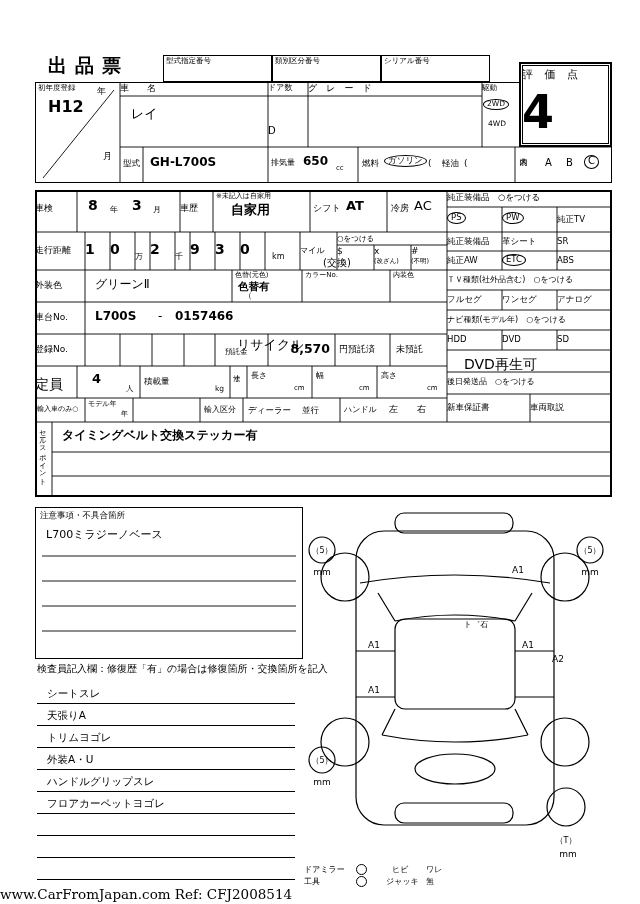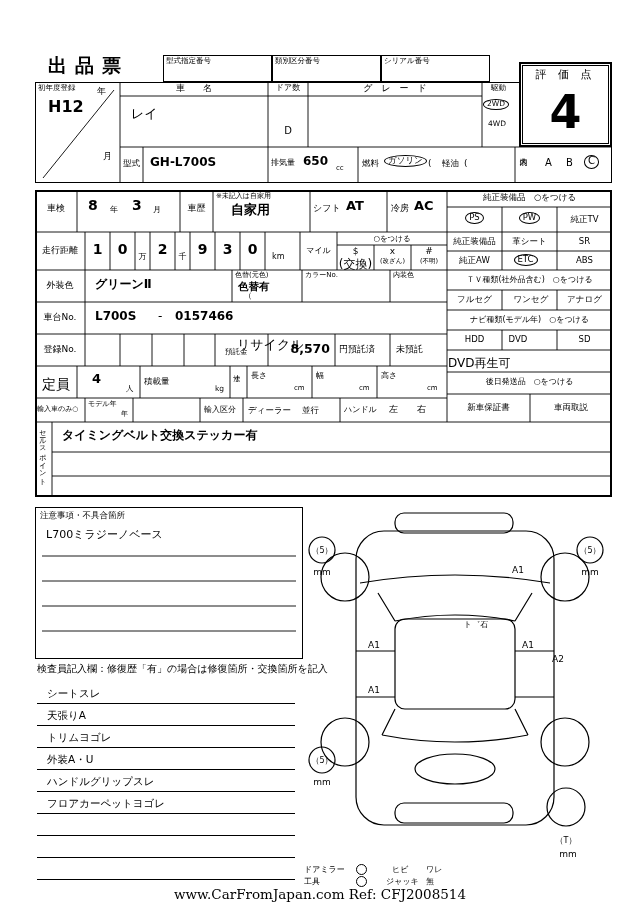--- a/index.html
+++ b/index.html
@@ -3,21 +3,21 @@
 <meta charset="utf-8">
 <style>
 *{margin:0;padding:0;box-sizing:border-box}
 html,body{background:#ddd}
 .sheet{position:relative;width:640px;height:904px;background:#fff;color:#000;
   font-family:"DejaVu Sans","Liberation Sans",sans-serif;overflow:hidden;margin:0 auto}
 .t{position:absolute;white-space:nowrap;line-height:1.05}
 .bx{position:absolute;border:1px solid #000;background:transparent}
 .circ{display:inline-block;border:1px solid #000;border-radius:50%;padding:0 3px 1px}
 .vert{writing-mode:vertical-rl}
-.ctr{text-align:center}
+.ctr{text-align:left}
 .row-item{position:absolute;border-bottom:1px solid #000;display:flex;align-items:flex-end;padding:0 0 2px 10px;font-size:10.5px}
 svg{position:absolute;overflow:visible}
 </style>
 </head>
 <body>
 
 <div class="sheet">
 
   <svg style="left:0;top:0" width="640" height="904" viewBox="0 0 640 904">
     <path stroke="#000" stroke-width="0.9" fill="none" d="
@@ -99,21 +99,21 @@
   <div class="t" style="left:88px;top:198px;font-size:14px;font-weight:bold">8</div>
   <div class="t" style="left:110px;top:206px;font-size:8px">年</div>
   <div class="t" style="left:132px;top:198px;font-size:14px;font-weight:bold">3</div>
   <div class="t" style="left:153px;top:206px;font-size:8px">月</div>
   <div class="t ctr" style="left:180px;top:204px;width:33px;font-size:9px">車歴</div>
   <div class="t" style="left:216px;top:193px;font-size:7px">※未記入は自家用</div>
   <div class="t" style="left:231px;top:203px;font-size:13px;font-weight:bold">自家用</div>
   <div class="t" style="left:313px;top:204px;font-size:9px">シフト</div>
   <div class="t" style="left:346px;top:199px;font-size:13px;font-weight:bold">AT</div>
   <div class="t" style="left:391px;top:204px;font-size:9px">冷房</div>
-  <div class="t" style="left:414px;top:199px;font-size:13px;font-weight:bold">AC</div>
+  <div class="t" style="left:414px;top:199px;font-size:13px;font-weight:normal">AC</div>
 
   <div class="t ctr" style="left:447px;top:193px;width:165px;font-size:8.5px">純正装備品　○をつける</div>
   <div class="t ctr" style="left:447px;top:212px;width:55px;font-size:8.5px"><span class="circ">PS</span></div>
   <div class="t ctr" style="left:502px;top:212px;width:55px;font-size:8.5px"><span class="circ">PW</span></div>
   <div class="t ctr" style="left:557px;top:215px;width:55px;font-size:8.5px">純正TV</div>
   <div class="t ctr" style="left:447px;top:237px;width:55px;font-size:8.5px">純正装備品</div>
   <div class="t ctr" style="left:502px;top:237px;width:55px;font-size:8.5px">革シート</div>
   <div class="t ctr" style="left:557px;top:237px;width:55px;font-size:8.5px">SR</div>
   <div class="t ctr" style="left:447px;top:256px;width:55px;font-size:8.5px">純正AW</div>
   <div class="t ctr" style="left:502px;top:254px;width:47px;font-size:8.5px"><span class="circ">ETC</span></div>
@@ -125,49 +125,49 @@
   <div class="t ctr" style="left:135px;top:253px;width:15px;font-size:8px">万</div>
   <div class="t ctr" style="left:150px;top:242px;width:25px;font-size:14px;font-weight:bold">2</div>
   <div class="t ctr" style="left:175px;top:253px;width:15px;font-size:8px">千</div>
   <div class="t ctr" style="left:190px;top:242px;width:25px;font-size:14px;font-weight:bold">9</div>
   <div class="t ctr" style="left:215px;top:242px;width:25px;font-size:14px;font-weight:bold">3</div>
   <div class="t ctr" style="left:240px;top:242px;width:25px;font-size:14px;font-weight:bold">0</div>
   <div class="t" style="left:272px;top:253px;font-size:8px">km</div>
   <div class="t ctr" style="left:300px;top:247px;width:37px;font-size:8px">マイル</div>
   <div class="t ctr" style="left:337px;top:235px;width:110px;font-size:7.5px">○をつける</div>
   <div class="t ctr" style="left:337px;top:247px;width:37px;font-size:9px">$</div>
-  <div class="t ctr" style="left:337px;top:258px;width:37px;font-size:12px">(交換)</div>
+  <div class="t ctr" style="left:323px;top:258px;width:37px;font-size:10px">(交換)</div>
   <div class="t ctr" style="left:374px;top:247px;width:37px;font-size:9px">x</div>
   <div class="t ctr" style="left:374px;top:258px;width:37px;font-size:6.5px">(改ざん)</div>
   <div class="t ctr" style="left:411px;top:247px;width:36px;font-size:9px">#</div>
   <div class="t ctr" style="left:411px;top:258px;width:36px;font-size:6.5px">(不明)</div>
 
   <div class="t ctr" style="left:447px;top:276px;width:165px;font-size:8px">ＴＶ種類(社外品含む)　○をつける</div>
   <div class="t ctr" style="left:447px;top:295px;width:55px;font-size:8.5px">フルセグ</div>
   <div class="t ctr" style="left:502px;top:295px;width:58px;font-size:8.5px">ワンセグ</div>
   <div class="t ctr" style="left:557px;top:295px;width:55px;font-size:8.5px">アナログ</div>
 
   <div class="t ctr" style="left:35px;top:281px;width:50px;font-size:9px">外装色</div>
-  <div class="t" style="left:95px;top:278px;font-size:12px;font-weight:bold">グリーンⅡ</div>
+  <div class="t" style="left:95px;top:278px;font-size:12px;font-weight:normal">グリーンⅡ</div>
   <div class="t" style="left:235px;top:272px;font-size:7px">色替(元色)</div>
   <div class="t" style="left:238px;top:281px;font-size:10.5px;font-weight:bold">色替有</div>
   <div class="t" style="left:244px;top:292px;font-size:8px">（</div>
   <div class="t" style="left:305px;top:272px;font-size:7px">カラーNo.</div>
   <div class="t" style="left:393px;top:272px;font-size:7px">内装色</div>
 
   <div class="t ctr" style="left:35px;top:313px;width:50px;font-size:9px">車台No.</div>
   <div class="t" style="left:95px;top:310px;font-size:12px;font-weight:bold">L700S</div>
   <div class="t" style="left:158px;top:310px;font-size:12px">-</div>
   <div class="t" style="left:175px;top:310px;font-size:12px;font-weight:bold">0157466</div>
 
   <div class="t ctr" style="left:447px;top:316px;width:165px;font-size:8px">ナビ種類(モデル年)　○をつける</div>
   <div class="t ctr" style="left:447px;top:335px;width:55px;font-size:8.5px">HDD</div>
   <div class="t ctr" style="left:502px;top:335px;width:32px;font-size:8.5px">DVD</div>
   <div class="t ctr" style="left:557px;top:335px;width:55px;font-size:8.5px">SD</div>
-  <div class="t" style="left:448px;top:357px;font-size:12px">DVD再生可</div>
+  <div class="t" style="left:464px;top:357px;font-size:14px">DVD再生可</div>
 
   <div class="t ctr" style="left:35px;top:345px;width:50px;font-size:9px">登録No.</div>
   <div class="t" style="left:237px;top:338px;font-size:13px">リサイクル</div>
   <div class="t" style="left:225px;top:348px;font-size:7.5px">預託金</div>
   <div class="t" style="left:272px;top:342px;width:58px;text-align:right;font-size:12.5px;font-weight:bold">8,570</div>
   <div class="t" style="left:339px;top:345px;font-size:9px">円預託済</div>
   <div class="t" style="left:396px;top:345px;font-size:9px">未預託</div>
 
   <div class="t ctr" style="left:447px;top:378px;width:165px;font-size:8px">後日発送品　○をつける</div>
   <div class="t ctr" style="left:447px;top:403px;width:83px;font-size:8.5px">新車保証書</div>

